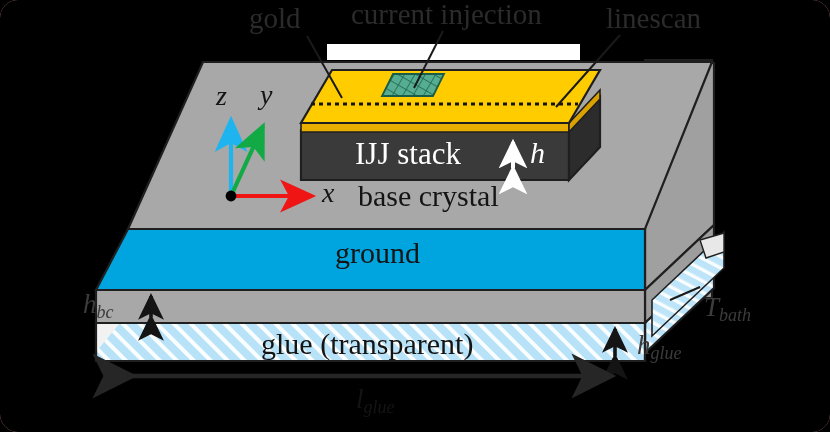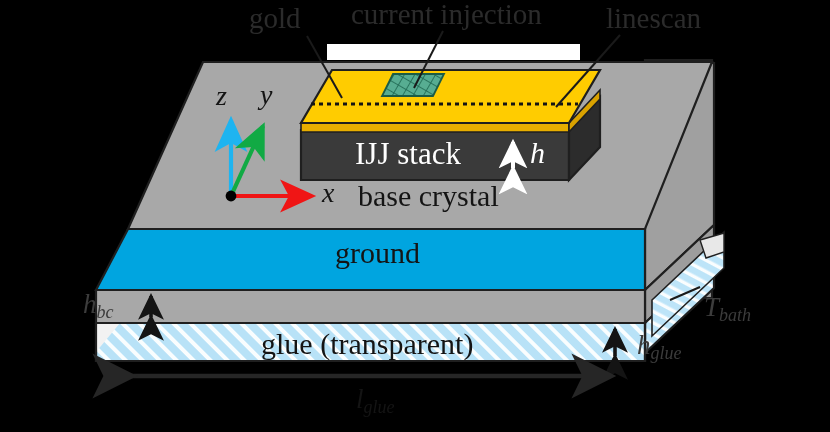--- a/index.html
+++ b/index.html
@@ -10,20 +10,21 @@
   }
   body {
     font-family: "Liberation Serif", "DejaVu Serif", serif;
   }
   #stage {
     position: relative;
     width: 830px;
     height: 432px;
     background: #fca5a5;
     overflow: hidden;
+    border-radius: 18px;
   }
   #stage svg {
     position: absolute;
     left: 0;
     top: 0;
     display: block;
   }
   .lbl {
     font-family: "Liberation Serif", "DejaVu Serif", serif;
     dominant-baseline: middle;

